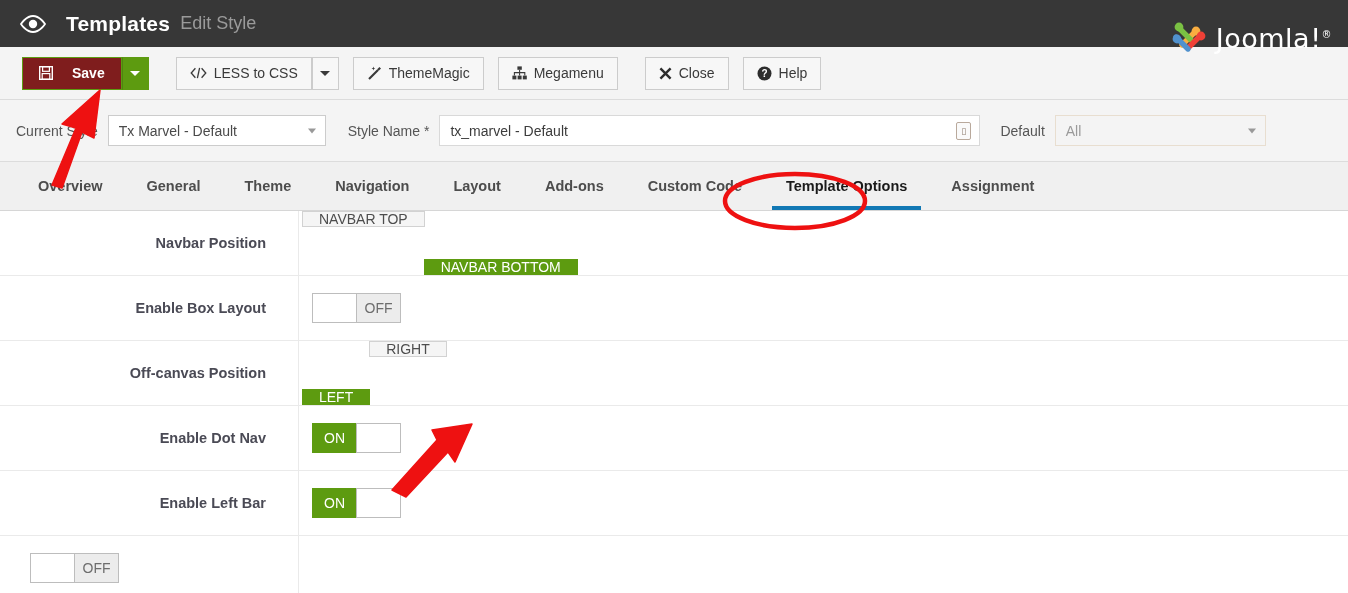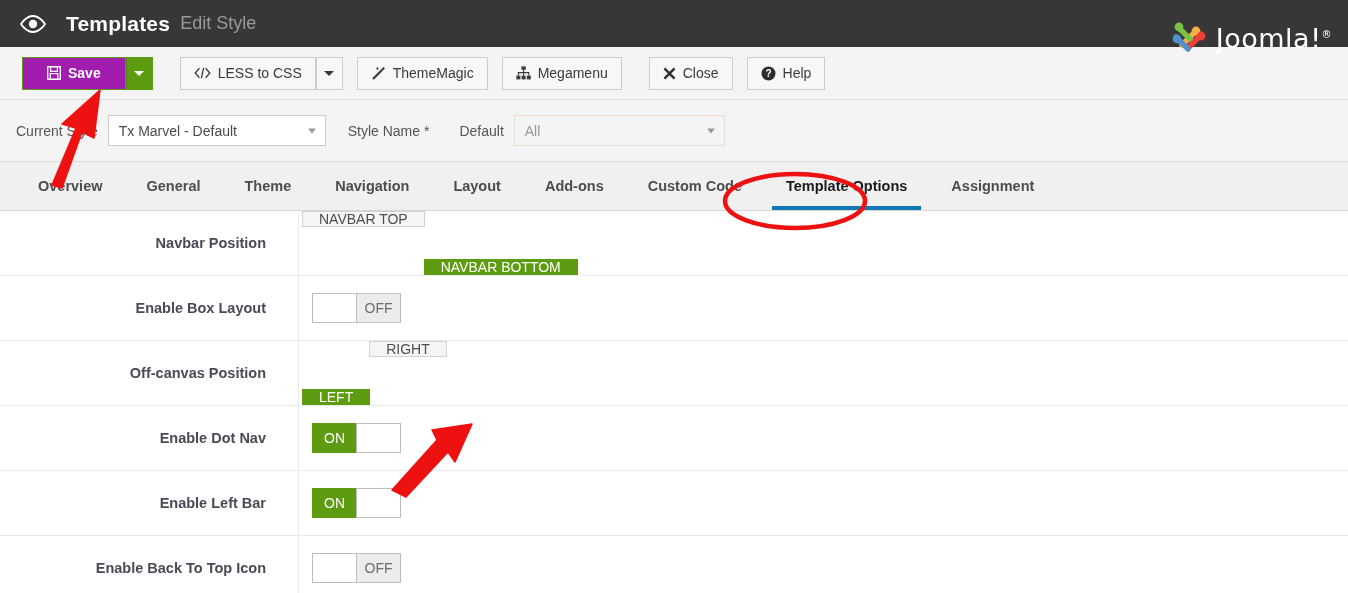--- a/index.html
+++ b/index.html
@@ -28,22 +28,23 @@
     display: flex; align-items: center; padding-left: 22px; gap: 0;
   }
   .btn {
     height: 33px; display: inline-flex; align-items: center; justify-content: center;
     border: 1px solid #cccccc; background: #f7f7f7; color: #3a3a3a;
     font-size: 14px; padding: 0 13px; cursor: pointer; white-space: nowrap;
   }
   .btn .ico { margin-right: 7px; display: inline-flex; align-items: center; }
   .btn-group { display: inline-flex; }
   .btn-save {
-    background: #a21caf; border-color: #5d9b10; color: #ffffff; font-weight: bold;
-    padding: 0 24px;
+    background: #7f1d1d; border-color: #5d9b10; color: #ffffff; font-weight: bold;
+    padding: 0 16px;
+    gap: 12px;
   }
   .btn-save-caret {
     background: #5d9b10; border-color: #5d9b10; border-left: 1px solid #4e8510;
     color: #ffffff; width: 27px; padding: 0;
   }
   .btn-caret { width: 27px; padding: 0; }
   .gap-lg { width: 27px; }
   .gap-sm { width: 14px; }
   .caret { width: 0; height: 0; border-left: 5px solid transparent; border-right: 5px solid transparent; border-top: 5px solid currentColor; display:inline-block; }
 
@@ -238,20 +239,24 @@
   </div>
 
   <div class="style-row">
     <span class="fld-label">Current Style</span>
     <div class="select-box" style="width:218px;">
       <span>Tx Marvel - Default</span>
       <span class="scaret"></span>
     </div>
 
     <span class="fld-label" style="margin-left:22px;">Style Name *</span>
+    <div class="text-input" style="width:541px;">
+      <span>tx_marvel - Default</span>
+      <span class="input-badge">▯</span>
+    </div>
 
     <span class="fld-label" style="margin-left:20px;">Default</span>
     <div class="select-box select-disabled" style="width:211px;">
       <span>All</span>
       <span class="scaret"></span>
     </div>
   </div>
 
   <div class="tabs" id="tabbar">
       <div class="tab">
@@ -323,21 +328,20 @@
       <div class="opt-row">
         <div class="opt-label">Enable Left Bar</div>
         <div class="opt-control">
           <div class="toggle">
             <div class="tgl-half tgl-on-active">ON</div>
             <div class="tgl-half tgl-blank"></div>
           </div>
         </div>
       </div>
       <div class="opt-row">
-        <div class="opt-label">Enable Back To Top Icon</div>
         <div class="opt-control">
           <div class="toggle">
             <div class="tgl-half tgl-blank"></div>
             <div class="tgl-half tgl-off-active">OFF</div>
           </div>
         </div>
       </div>
     </div>
 
   <svg class="anno" style="left:0; top:0;" width="1348" height="593" viewBox="0 0 1348 593">

